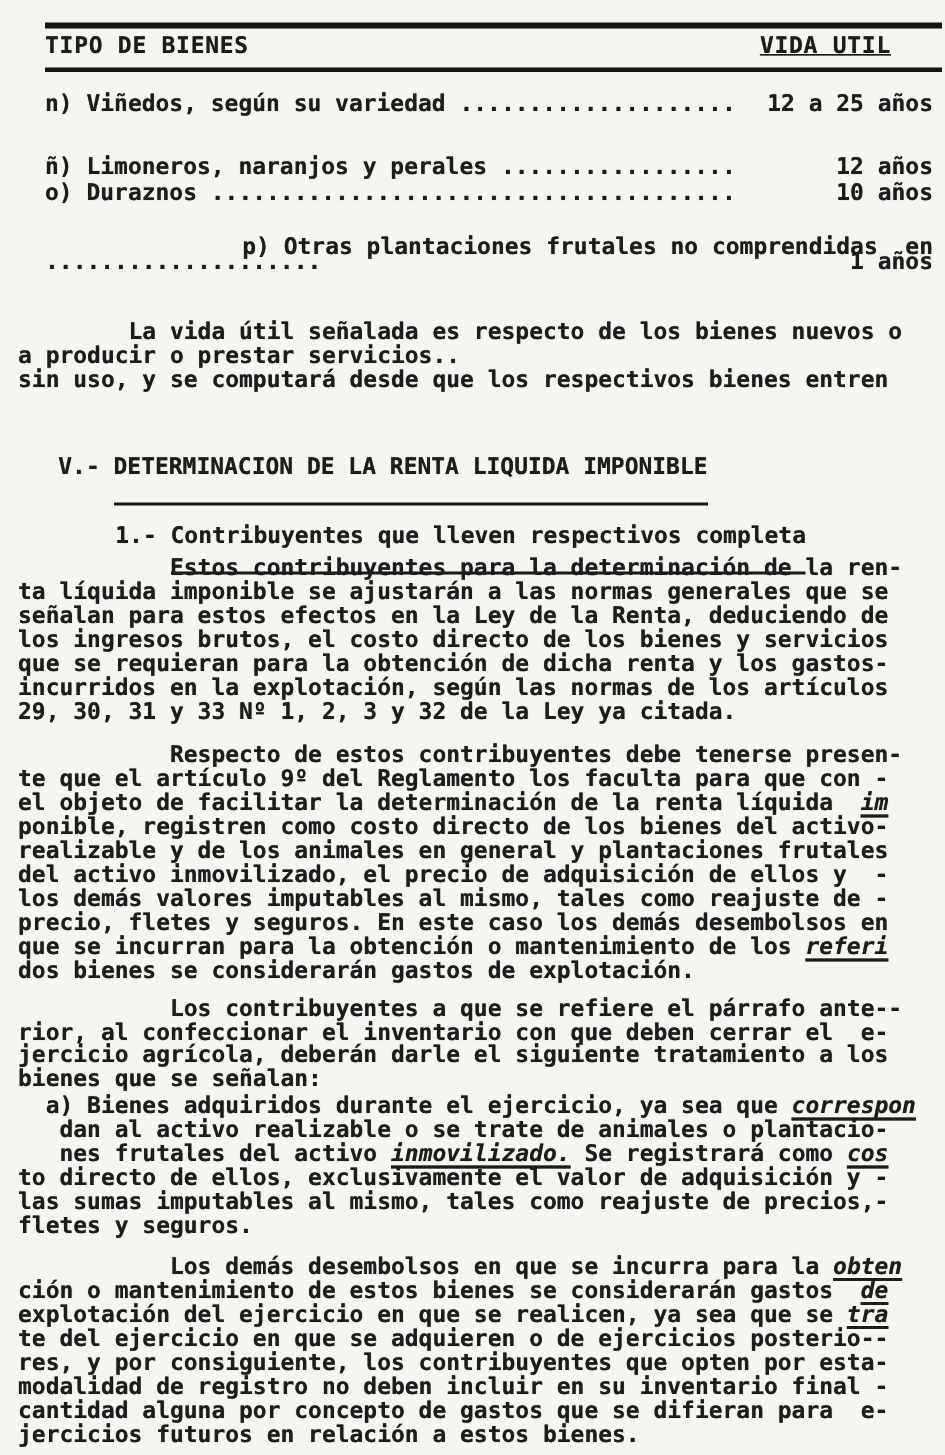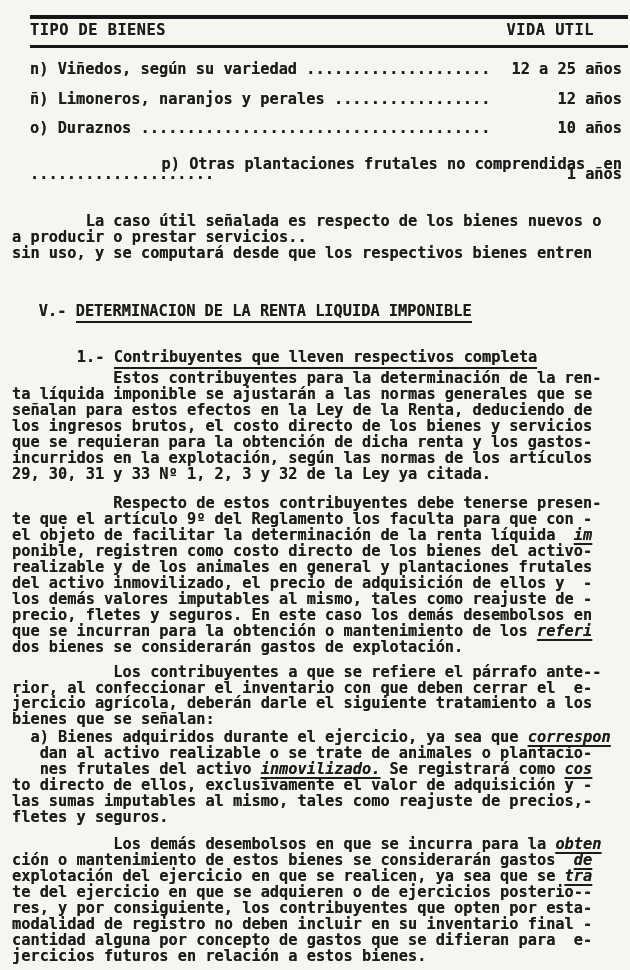--- a/index.html
+++ b/index.html
@@ -17,29 +17,29 @@
     overflow:hidden;
   }
   .rule{position:absolute;left:30px;width:598px;background:#161616;}
   .rule-a{top:15px;height:4px;}
   .rule-b{top:45px;height:3px;}
   .hdr{
     position:absolute;left:30px;top:21px;width:592px;
     display:flex;justify-content:space-between;
     white-space:pre;letter-spacing:0.5px;
   }
-  .hdr-right{margin-right:28px;}
+  .hdr-right{margin-right:28px;text-decoration:underline;}
   .trow{
     position:absolute;left:30px;width:592px;
     display:flex;white-space:pre;line-height:16px;justify-content:flex-end;
   }
   .sp{flex:1;}
   .para,.heading{position:absolute;white-space:pre;line-height:16px;}
   .heading{white-space:pre;}
-  .htitle{border-bottom:2.5px solid #1a1a1a;padding-bottom:1px;}
+  .htitle{border-bottom:2.5px solid #1a1a1a;padding-bottom:15px;}
   .u{text-decoration:underline;text-decoration-thickness:1.5px;text-underline-offset:2.5px;font-style:italic;}
   .tl{white-space:pre;}
 </style>
 </head>
 <body>
 
 <div id="doc">
 
   <div class="rule rule-a"></div>
 
@@ -50,21 +50,21 @@
 
   <div class="rule rule-b"></div>
 
   <div class="trow" style="top:61px">
     <span class="lbl">n) Viñedos, según su variedad </span>
     <span class="lead">....................</span>
     <span class="sp"></span>
     <span class="val">12 a 25 años</span>
   </div>
 
-  <div class="trow" style="top:91px">
+  <div class="trow" style="top:103px">
     <span class="lbl">ñ) Limoneros, naranjos y perales </span>
     <span class="lead">.................</span>
     <span class="sp"></span>
     <span class="val">12 años</span>
   </div>
 
   <div class="trow" style="top:120px">
     <span class="lbl">o) Duraznos </span>
     <span class="lead">......................................</span>
     <span class="sp"></span>
@@ -73,21 +73,21 @@
 
   <div class="trow" style="top:156px">
     <span class="lbl">p) Otras plantaciones frutales no comprendidas  en</span>
   </div>
   <div class="trow" style="top:166px">
     <span class="lead">....................</span>
     <span class="sp"></span>
     <span class="val">1 años</span>
   </div>
 
-  <div class="para" style="left:12px;top:213px"><div class="tl"><span>        La caso útil señalada es respecto de los bienes nuevos o</span></div><div class="tl"><span>a producir o prestar servicios..</span></div><div class="tl"><span>sin uso, y se computará desde que los respectivos bienes entren</span></div></div>
+  <div class="para" style="left:12px;top:213px"><div class="tl"><span>        La vida útil señalada es respecto de los bienes nuevos o</span></div><div class="tl"><span>a producir o prestar servicios..</span></div><div class="tl"><span>sin uso, y se computará desde que los respectivos bienes entren</span></div></div>
 
   <div class="heading" style="left:2px;top:287px">
     <span class="hpre">V.- </span><span class="htitle">DETERMINACION DE LA RENTA LIQUIDA IMPONIBLE</span>
   </div>
 
   <div class="heading" style="left:40px;top:333px">
     <span class="hpre">1.- </span><span class="htitle">Contribuyentes que lleven respectivos completa</span>
   </div>
 
   <div class="para" style="left:12px;top:370px"><div class="tl"><span>           Estos contribuyentes para la determinación de la ren-</span></div><div class="tl"><span>ta líquida imponible se ajustarán a las normas generales que se</span></div><div class="tl"><span>señalan para estos efectos en la Ley de la Renta, deduciendo de</span></div><div class="tl"><span>los ingresos brutos, el costo directo de los bienes y servicios</span></div><div class="tl"><span>que se requieran para la obtención de dicha renta y los gastos-</span></div><div class="tl"><span>incurridos en la explotación, según las normas de los artículos</span></div><div class="tl"><span>29, 30, 31 y 33 Nº 1, 2, 3 y 32 de la Ley ya citada.</span></div></div>

